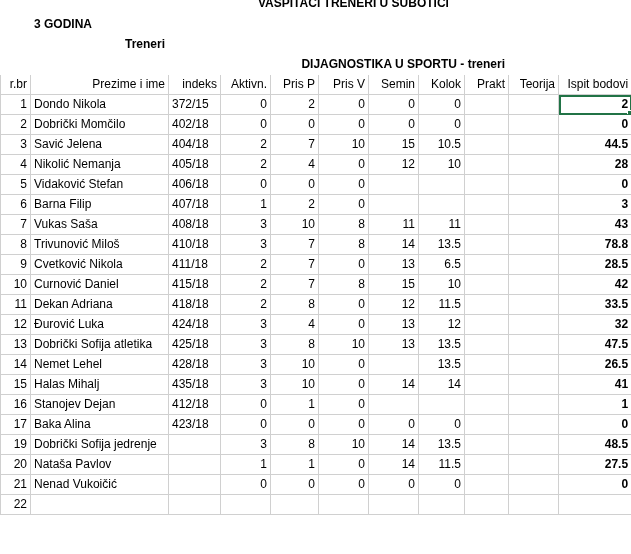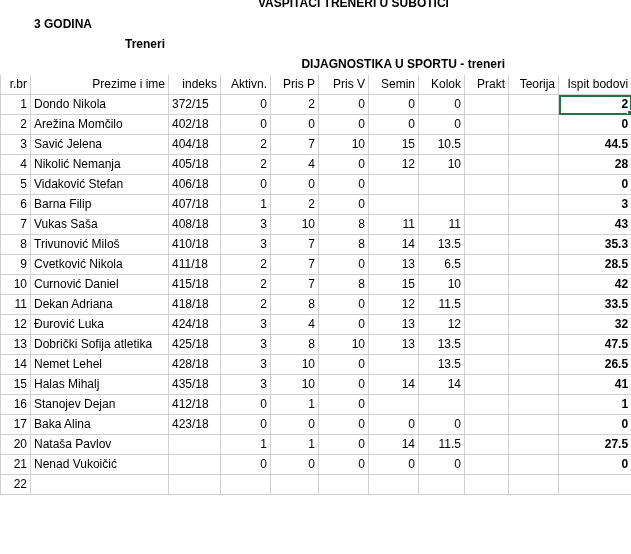--- a/index.html
+++ b/index.html
@@ -159,21 +159,21 @@
           <td class="num">2</td>
           <td class="num">0</td>
           <td class="num">0</td>
           <td class="num">0</td>
           <td class="num"></td>
           <td class="num"></td>
           <td class="ispit sel-cell">2<span class="sel-handle"></span></td>
         </tr>
         <tr class="data-row">
           <td class="rbr num">2</td>
-          <td class="">Arežina Momčilo</td>
+          <td class="">Dobrički Momčilo</td>
           <td class="">402/18</td>
           <td class="num">0</td>
           <td class="num">0</td>
           <td class="num">0</td>
           <td class="num">0</td>
           <td class="num">0</td>
           <td class="num"></td>
           <td class="num"></td>
           <td class="ispit">0</td>
         </tr>
@@ -246,21 +246,21 @@
           <td class="rbr num">8</td>
           <td class="">Trivunović Miloš</td>
           <td class="">410/18</td>
           <td class="num">3</td>
           <td class="num">7</td>
           <td class="num">8</td>
           <td class="num">14</td>
           <td class="num">13.5</td>
           <td class="num"></td>
           <td class="num"></td>
-          <td class="ispit">35.3</td>
+          <td class="ispit">78.8</td>
         </tr>
         <tr class="data-row">
           <td class="rbr num">9</td>
           <td class="">Cvetković Nikola</td>
           <td class="">411/18</td>
           <td class="num">2</td>
           <td class="num">7</td>
           <td class="num">0</td>
           <td class="num">13</td>
           <td class="num">6.5</td>
@@ -364,20 +364,33 @@
           <td class="">Baka Alina</td>
           <td class="">423/18</td>
           <td class="num">0</td>
           <td class="num">0</td>
           <td class="num">0</td>
           <td class="num">0</td>
           <td class="num">0</td>
           <td class="num"></td>
           <td class="num"></td>
           <td class="ispit">0</td>
+        </tr>
+        <tr class="data-row">
+          <td class="rbr num">19</td>
+          <td class="">Dobrički Sofija jedrenje</td>
+          <td class=""></td>
+          <td class="num">3</td>
+          <td class="num">8</td>
+          <td class="num">10</td>
+          <td class="num">14</td>
+          <td class="num">13.5</td>
+          <td class="num"></td>
+          <td class="num"></td>
+          <td class="ispit">48.5</td>
         </tr>
         <tr class="data-row">
           <td class="rbr num">20</td>
           <td class="">Nataša Pavlov</td>
           <td class=""></td>
           <td class="num">1</td>
           <td class="num">1</td>
           <td class="num">0</td>
           <td class="num">14</td>
           <td class="num">11.5</td>

